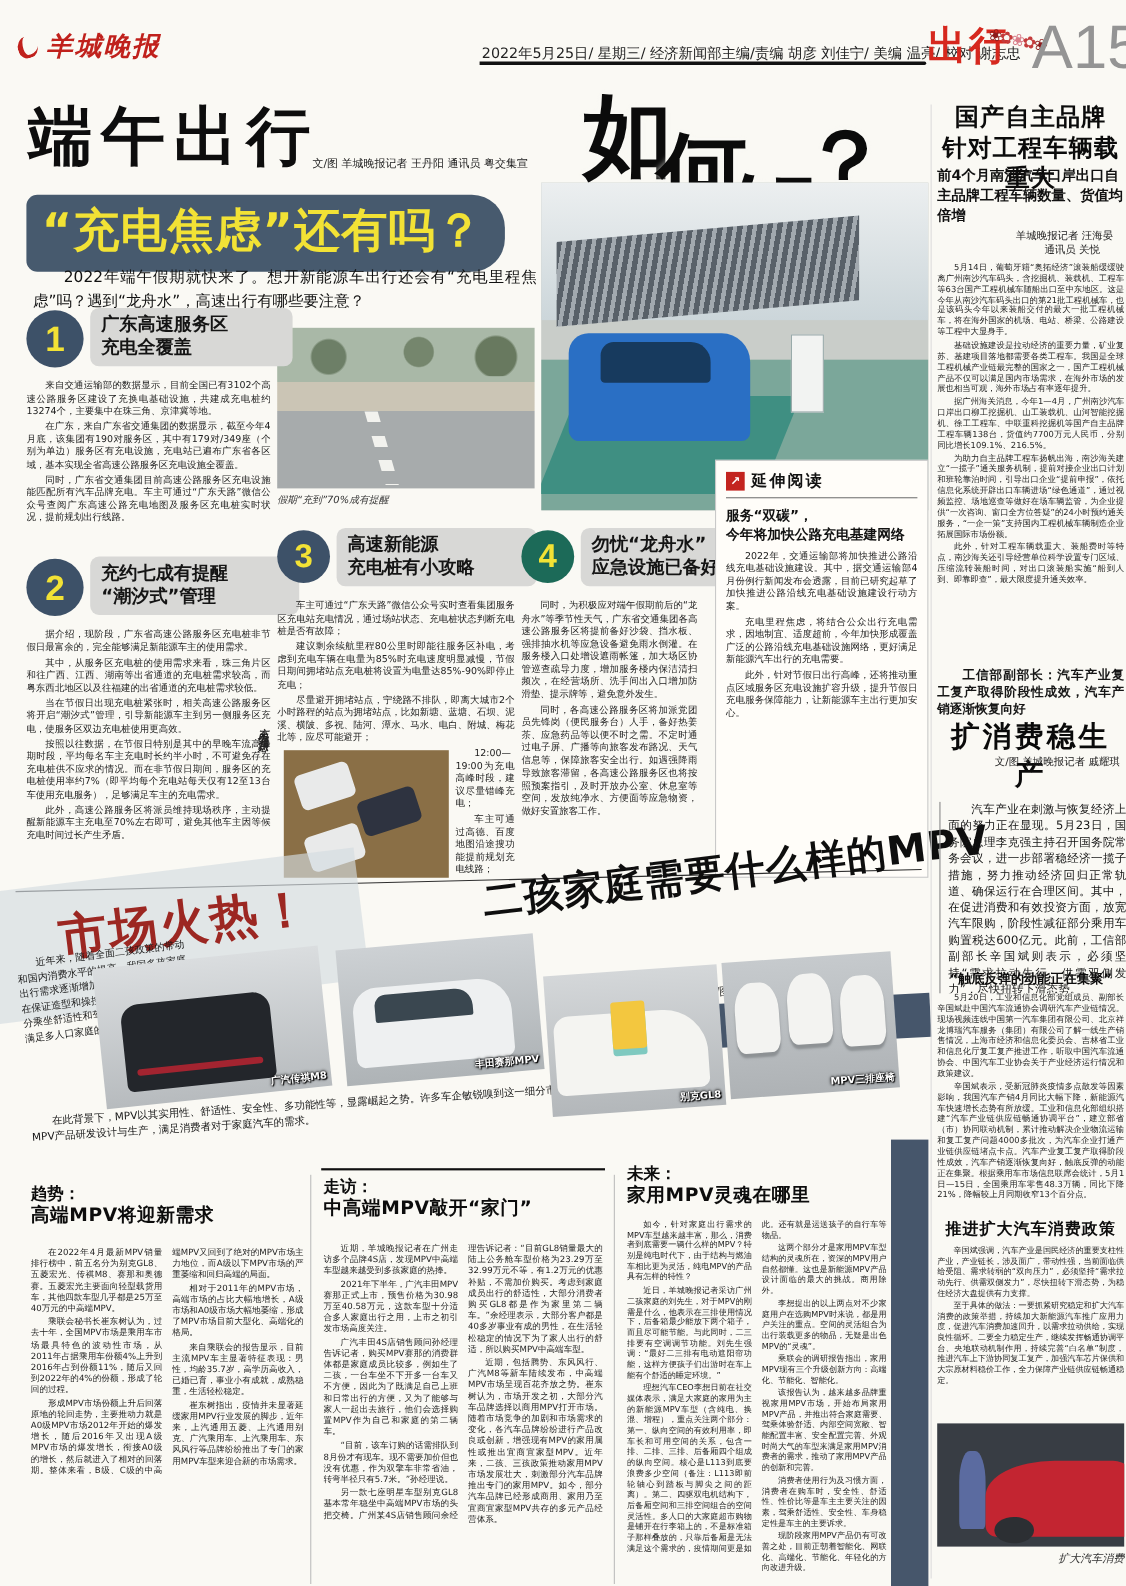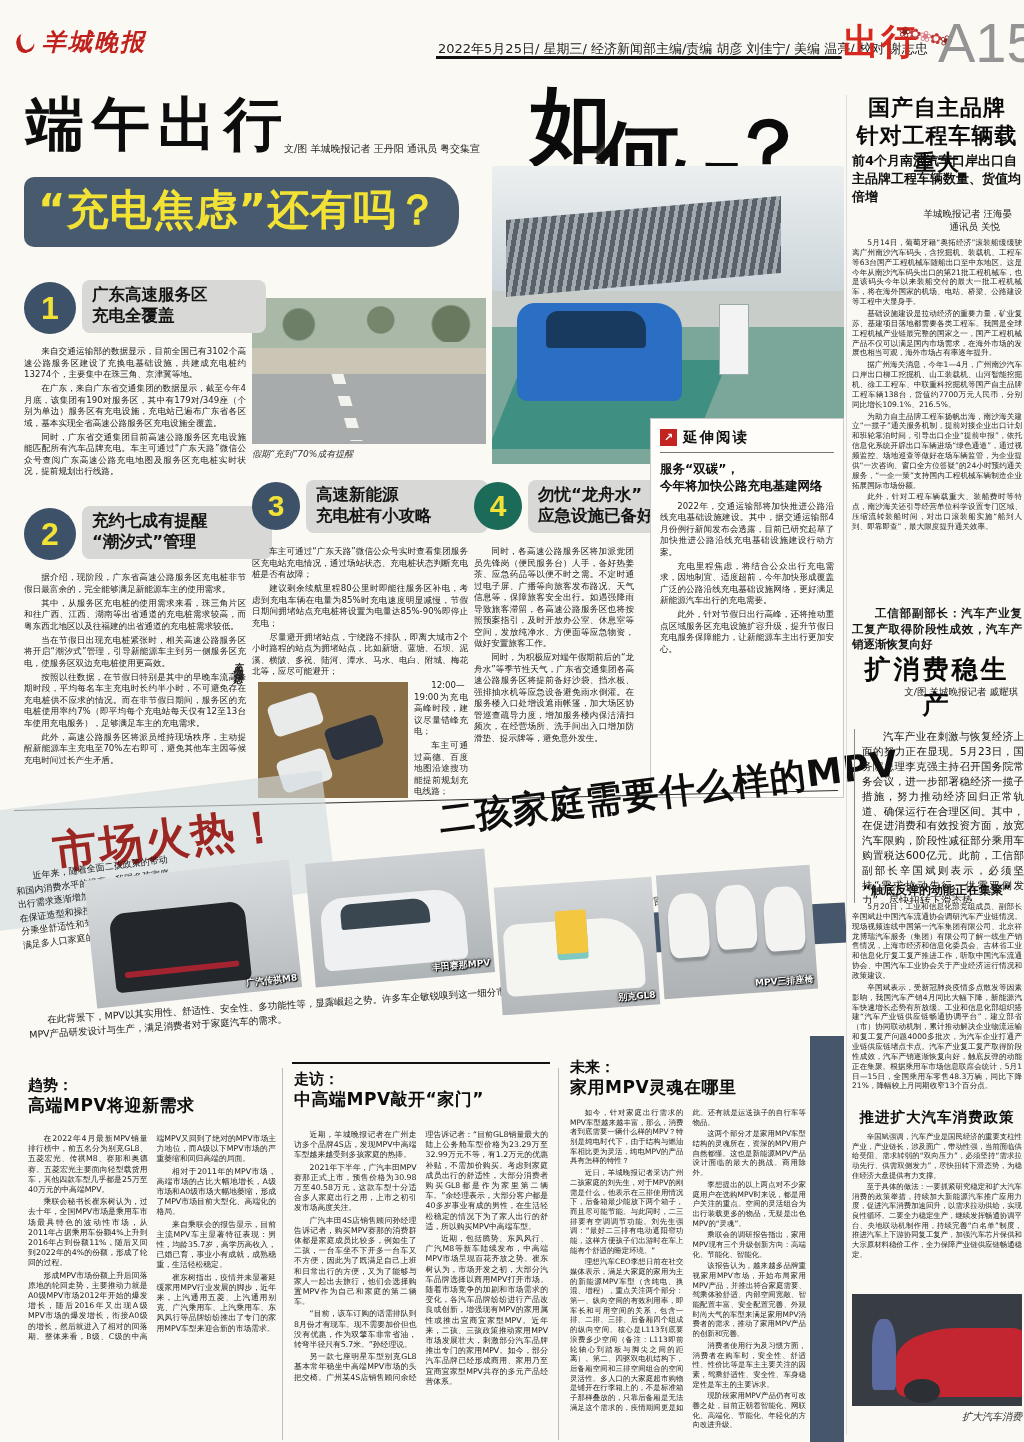--- a/index.html
+++ b/index.html
@@ -116,20 +116,21 @@
   <div class="abs blossom" style="left:898px;top:30px;width:60px;"><b>❀</b>✿<i>❀</i>✿<b>❀</b></div>
   <div class="abs pageno" style="left:938px;top:10px;">A15</div>
 
   <div class="abs kicker" style="left:26px;top:86px;">端午出行</div>
   <div class="abs byline" style="left:284px;top:142px;">文/图 羊城晚报记者 王丹阳 通讯员 粤交集宣</div>
   <div class="abs banner" style="left:24px;top:164px;margin-top:13px;">“充电焦虑”还有吗？</div>
   <div class="abs bigq" style="left:530px;top:84px;">如</div>
   <div class="abs bigq" style="left:597px;top:118px;">何</div>
   <div class="abs bigq" style="left:663px;top:156px;">解</div>
   <div class="abs bigq" style="left:727px;top:108px;">？</div>
+  <div class="abs lede" style="left:30px;top:242px;width:458px;">2022年端午假期就快来了。想开新能源车出行还会有“充电里程焦虑”吗？遇到“龙舟水”，高速出行有哪些要注意？</div>
 
   <div class="abs ph" style="left:492px;top:166px;width:352px;height:298px;">
     <div class="sky"></div>
     <div class="canopy"></div>
     <div class="ground"></div>
     <div class="pad"></div>
     <div class="pile"></div>
     <div class="hazard"></div>
     <div class="car"></div>
   </div>
@@ -187,22 +188,22 @@
     </div>
   </div>
   <div class="abs vcap" style="left:231px;top:654px;">充电勿焦虑</div>
 
   <div class="abs circle c-green" style="left:474px;top:482px;width:48px;height:48px;font-size:30px;">4</div>
   <div class="abs chip" style="left:528px;top:480px;width:158px;">
     <span>勿忧“龙舟水”</span>
     <span>应急设施已备好</span>
   </div>
   <div class="abs secbody" style="left:474px;top:546px;width:160px;height:252px;">
+      <p class="bt">同时，为积极应对端午假期前后的“龙舟水”等季节性天气，广东省交通集团各高速公路服务区将提前备好沙袋、挡水板、强排抽水机等应急设备避免雨水倒灌。在服务楼入口处增设遮雨帐篷，加大场区协管巡查疏导力度，增加服务楼内保洁清扫频次，在经营场所、洗手间出入口增加防滑垫、提示牌等，避免意外发生。</p>
       <p class="bt">同时，各高速公路服务区将加派党团员先锋岗（便民服务台）人手，备好热姜茶、应急药品等以便不时之需。不定时通过电子屏、广播等向旅客发布路况、天气信息等，保障旅客安全出行。如遇强降雨导致旅客滞留，各高速公路服务区也将按照预案指引，及时开放办公室、休息室等空间，发放纯净水、方便面等应急物资，做好安置旅客工作。</p>
-      <p class="bt">同时，为积极应对端午假期前后的“龙舟水”等季节性天气，广东省交通集团各高速公路服务区将提前备好沙袋、挡水板、强排抽水机等应急设备避免雨水倒灌。在服务楼入口处增设遮雨帐篷，加大场区协管巡查疏导力度，增加服务楼内保洁清扫频次，在经营场所、洗手间出入口增加防滑垫、提示牌等，避免意外发生。</p>
     </div>
 
   <div class="abs extbox" style="left:650px;top:418px;width:194px;height:380px;">
     <div class="extlabel">
       <span class="exticon">↗</span>
       <b>延伸阅读</b>
     </div>
     <div class="exttitle">
       <span>服务“双碳”，</span>
       <span>今年将加快公路充电基建网络</span>

